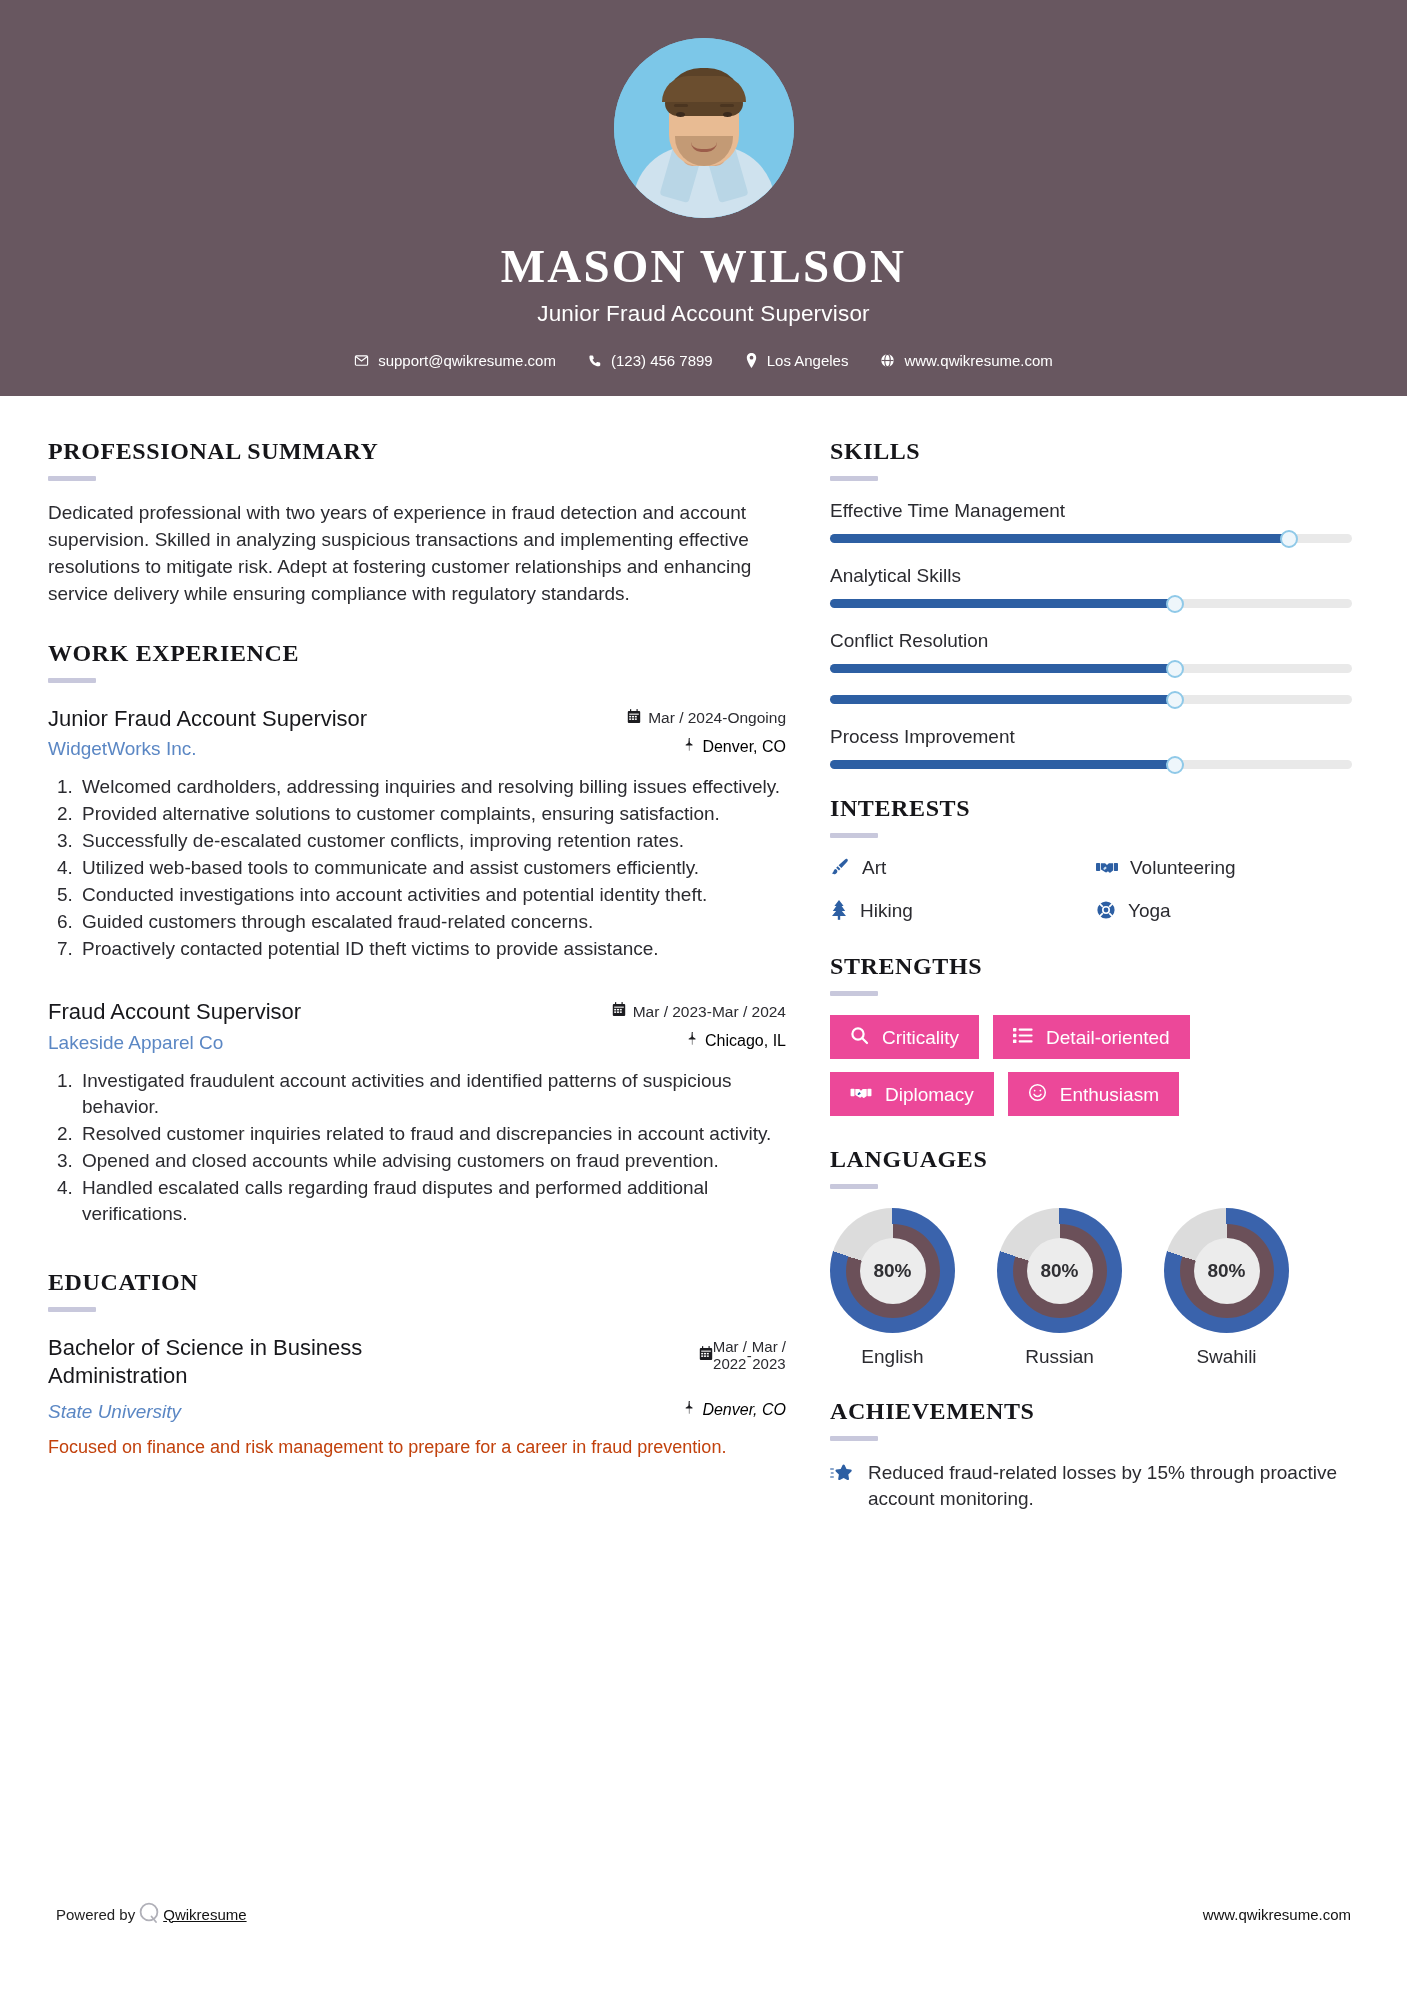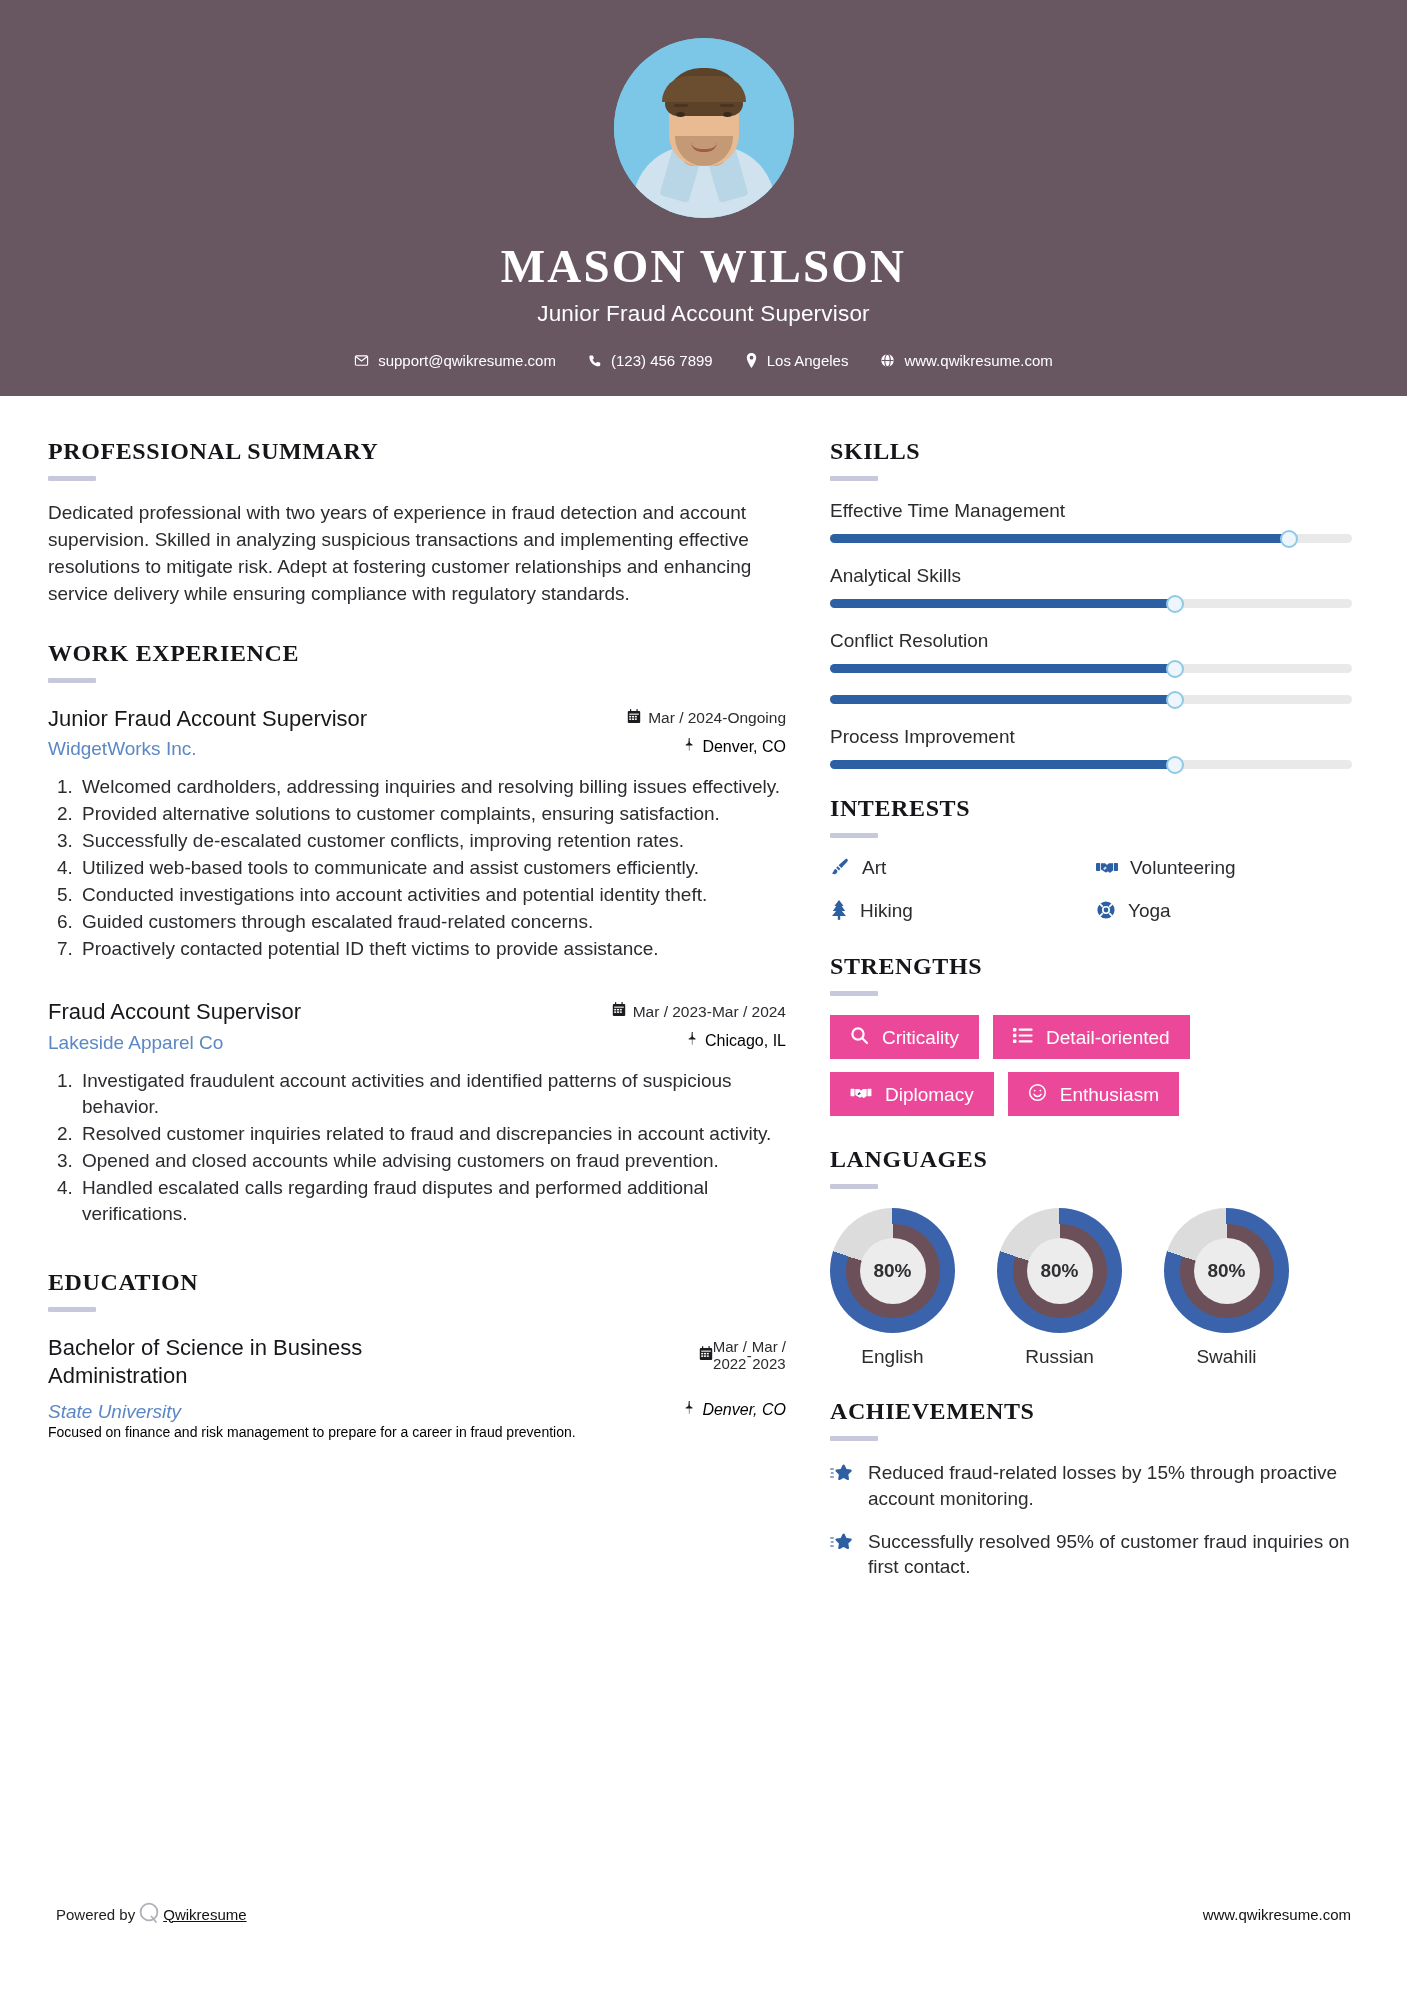--- a/index.html
+++ b/index.html
@@ -186,23 +186,24 @@
   }
   .entry-list {
     margin-top: 14px;
     padding-left: 30px;
     font-size: 19px;
     line-height: 1.37;
     color: #2b2b30;
   }
   .entry-list li { margin-bottom: 1px; padding-left: 4px; }
   .entry-desc {
-    font-size: 14px;
+    margin-top: 12px;
+    font-size: 18px;
     line-height: 1.37;
-    color: #000000;
+    color: #c2410c;
   }
 
   .date-stack { display:flex; align-items:center; justify-content:flex-end; }
   .date-two { display:flex; flex-direction:column; align-items:center; line-height:1.15; font-size:15px; }
 
   
   .skill-name {
     font-size: 19px;
     color: #2b2b30;
     margin-bottom: 12px;
@@ -750,31 +751,20 @@
             <svg width="24" height="22" viewBox="0 0 24 22" fill="#2d5fa3">
               <path d="M14.6 1.1 16.5 5l4.3.6c.9.1 1.3 1.2.6 1.8l-3.1 3 .7 4.3c.2.9-.8 1.6-1.6 1.2l-3.8-2-3.8 2c-.8.4-1.8-.3-1.6-1.2l.7-4.3-3.1-3c-.7-.6-.3-1.7.6-1.8L10.7 5l1.9-3.9c.4-.8 1.6-.8 2 0z"></path>
               <rect x="0" y="4.2" width="4" height="1.6" rx="0.8" opacity="0.75"></rect>
               <rect x="0.6" y="8.2" width="3.2" height="1.6" rx="0.8" opacity="0.75"></rect>
               <rect x="0" y="12.2" width="4" height="1.6" rx="0.8" opacity="0.75"></rect>
             </svg>
           </span>
           <span>Reduced fraud-related losses by 15% through proactive account monitoring.</span>
         </div>
 
-        <div class="ach">
-          <span class="ach-icon">
-            <svg width="24" height="22" viewBox="0 0 24 22" fill="#2d5fa3">
-              <path d="M14.6 1.1 16.5 5l4.3.6c.9.1 1.3 1.2.6 1.8l-3.1 3 .7 4.3c.2.9-.8 1.6-1.6 1.2l-3.8-2-3.8 2c-.8.4-1.8-.3-1.6-1.2l.7-4.3-3.1-3c-.7-.6-.3-1.7.6-1.8L10.7 5l1.9-3.9c.4-.8 1.6-.8 2 0z"></path>
-              <rect x="0" y="4.2" width="4" height="1.6" rx="0.8" opacity="0.75"></rect>
-              <rect x="0.6" y="8.2" width="3.2" height="1.6" rx="0.8" opacity="0.75"></rect>
-              <rect x="0" y="12.2" width="4" height="1.6" rx="0.8" opacity="0.75"></rect>
-            </svg>
-          </span>
-          <span>Successfully resolved 95% of customer fraud inquiries on first contact.</span>
-        </div>
       </div>
 
     </div>
   </div>
 
   <div class="footer">
     <div class="footer-left">
       <span>Powered by</span>
       <span>
         <svg width="26" height="26" viewBox="0 0 26 26" fill="none" stroke="#b0b0b8" stroke-width="1.8">

